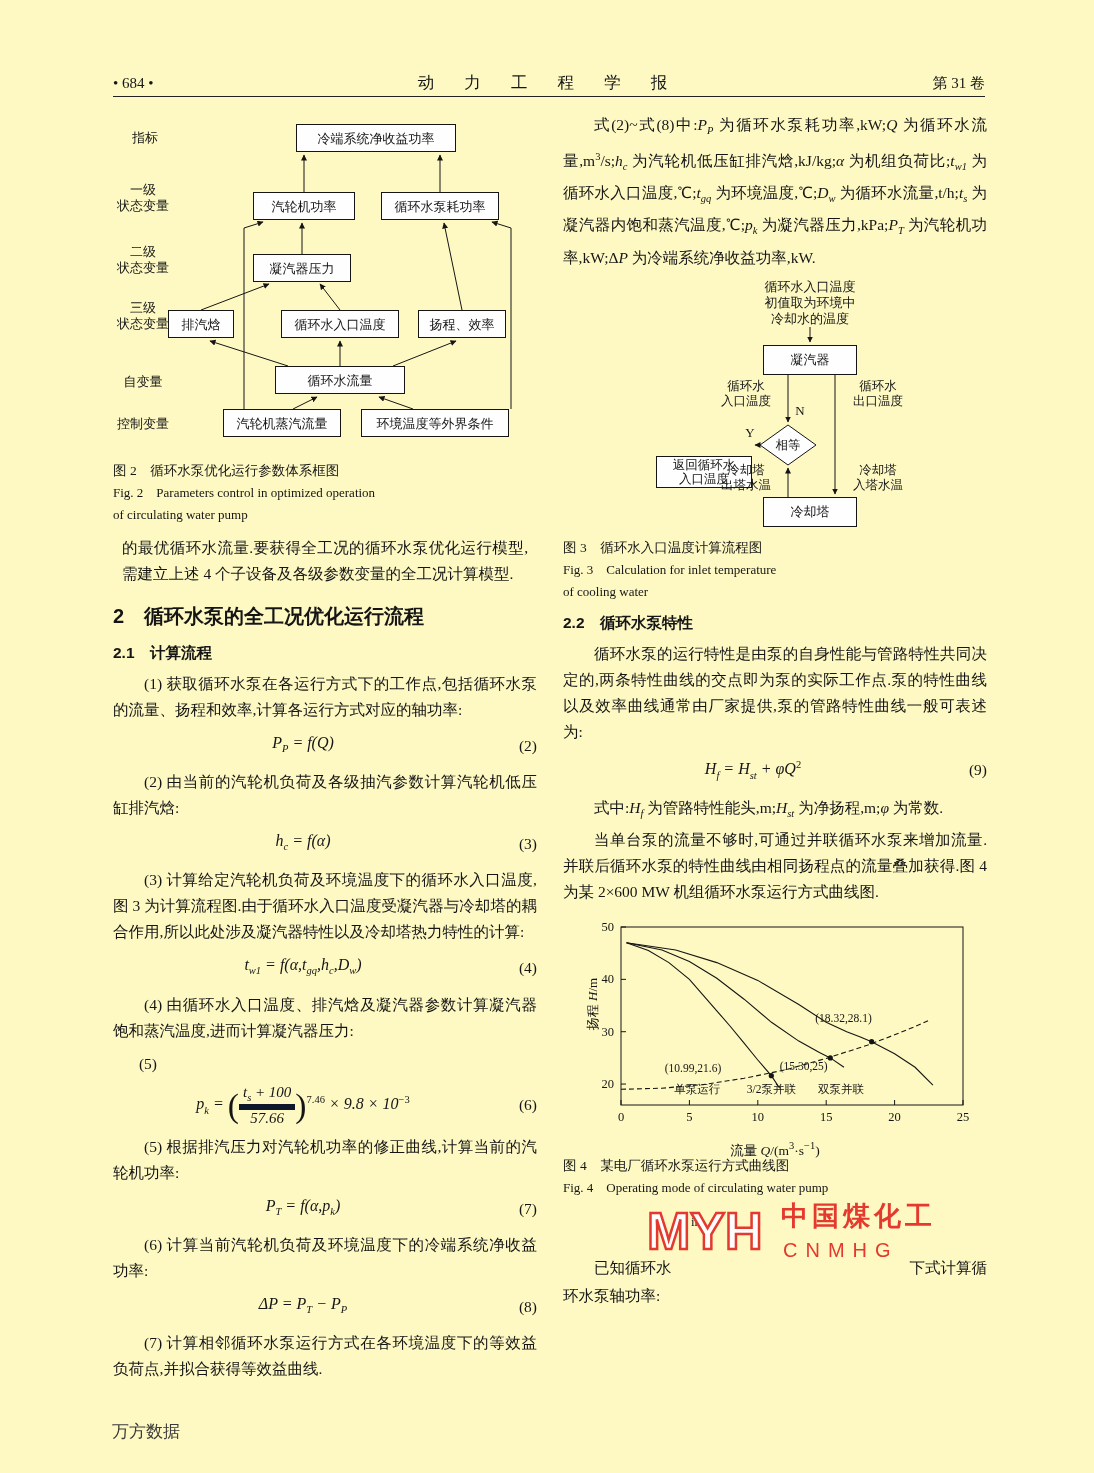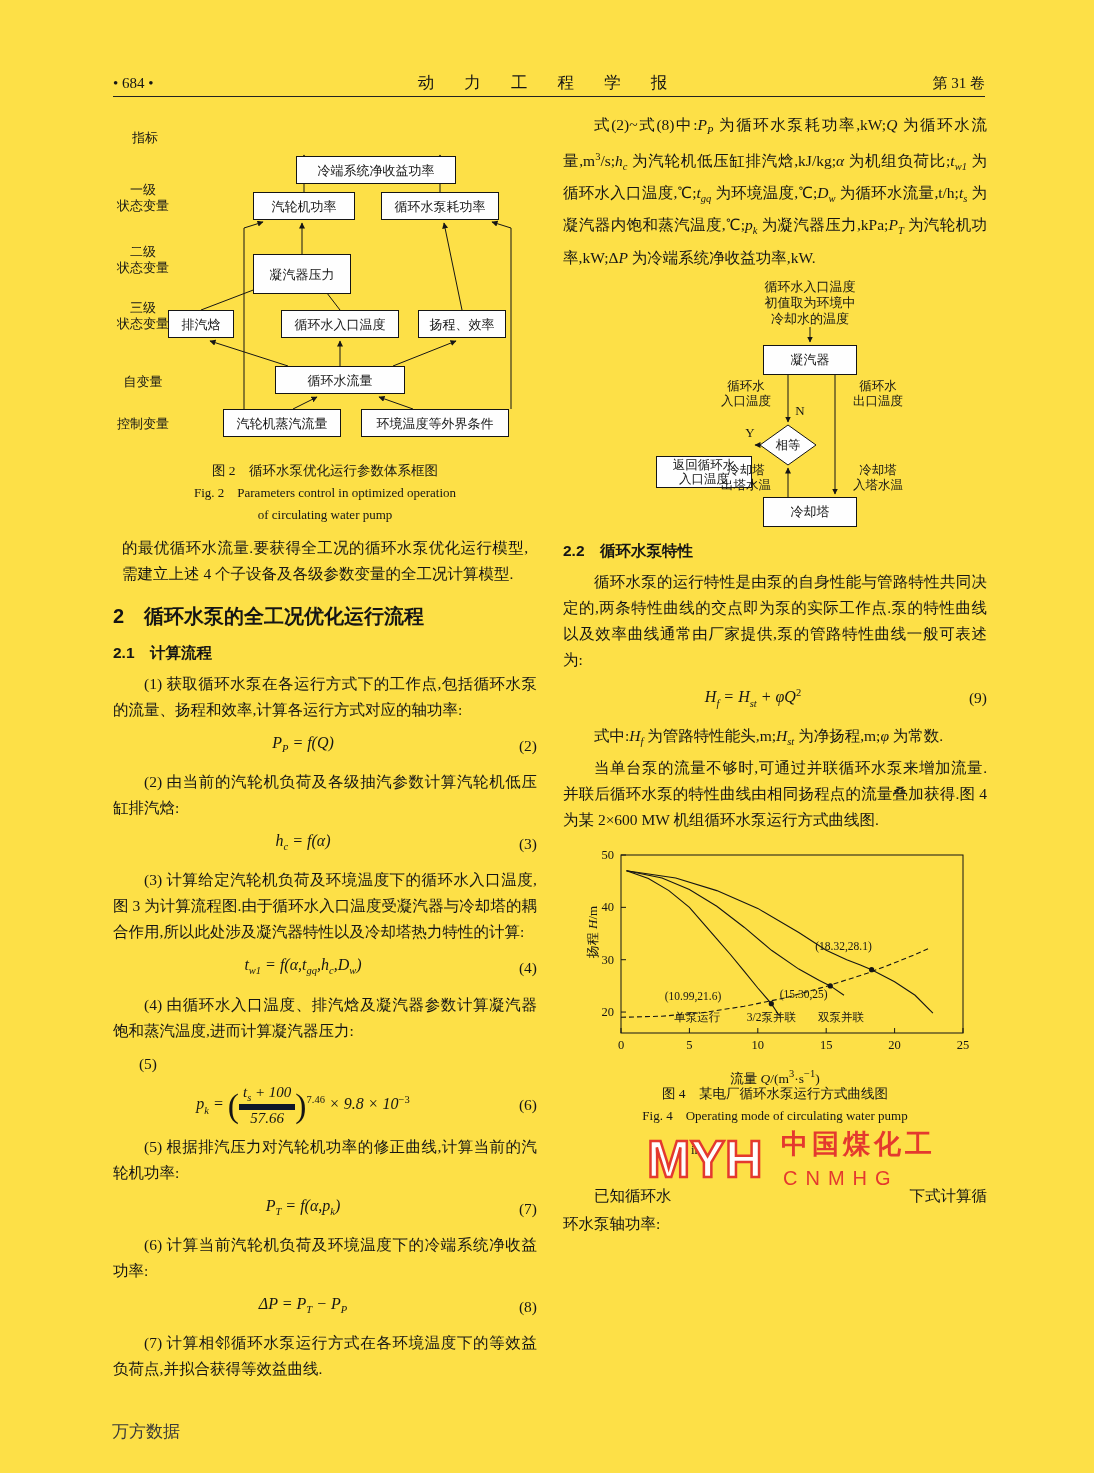--- a/index.html
+++ b/index.html
@@ -1,17 +1,17 @@
 <!DOCTYPE html>
 <html><head>
 <meta charset="utf-8">
 <style>
   html,body{margin:0;padding:0;}
   body{background:#e9e9e9;}
-  .page{position:relative;width:1094px;height:1473px;background:#fde047;overflow:hidden;
+  .page{position:relative;width:1094px;height:1473px;background:#fef9c3;overflow:hidden;
         font-family:"Liberation Serif",serif;color:#151515;}
   
   .hdr{position:absolute;left:113px;top:70px;width:872px;height:26px;
        border-bottom:1.5px solid #222;display:flex;align-items:center;font-size:15px;}
   .hdr .pg{width:120px;}
   .hdr .jt{flex:1;text-align:center;letter-spacing:13px;font-size:16.5px;}
   .hdr .vol{width:120px;text-align:right;}
   
   .col{position:absolute;top:112px;width:424px;font-size:15.5px;line-height:26px;text-align:justify;}
   #col-left{left:113px;}
@@ -28,21 +28,21 @@
   .formula{font-style:italic;font-size:16px;}
   .eqnum{width:44px;text-align:right;font-style:normal;font-size:15.5px;}
   sub{font-size:10.5px;font-style:italic;}
   sup{font-size:10.5px;font-style:normal;}
   .frac{display:inline-block;vertical-align:middle;text-align:center;line-height:1.15;font-size:15px;}
   .fn{display:block;border-bottom:6px solid #0f172a;padding:0 4px;}
   .fd{display:block;padding:0 4px;}
   .bigp{font-size:210%;font-weight:300;vertical-align:middle;line-height:1;font-style:normal;}
   i.var{font-family:"Liberation Serif",serif;font-style:italic;}
   
-  .figcap{text-align:center;font-size:13.5px;line-height:22px;margin:6px 0 4px;}
+  .figcap{text-align:left;font-size:13.5px;line-height:22px;margin:6px 0 4px;}
   .figcap .en{font-size:13px;}
   
   .flowchart{position:relative;font-size:13px;}
   .fig2c{height:340px;margin:2px 0 0;}
   .fig3c{height:252px;margin:8px 0 0;}
   .fbox{position:absolute;border:1px solid #151515;background:#fefefe;box-sizing:border-box;
         display:flex;align-items:center;justify-content:center;text-align:center;
         font-size:13px;line-height:15px;z-index:2;}
   .flab{position:absolute;text-align:center;font-size:13px;line-height:16px;z-index:2;}
   .fsvg{position:absolute;left:0;top:0;z-index:1;}
@@ -104,24 +104,24 @@
           <path d="M398,295 L398,114 L379,108" marker-end="url(#m2)"></path>
         </g>
       </svg>
       <div class="flab" style="left:4px;top:16px;width:56px;"><span>指标</span></div>
       <div class="flab" style="left:0;top:68px;width:60px;"><span>一级</span><br><span>状态变量</span></div>
       <div class="flab" style="left:0;top:130px;width:60px;"><span>二级</span><br><span>状态变量</span></div>
       <div class="flab" style="left:0;top:186px;width:60px;"><span>三级</span><br><span>状态变量</span></div>
       <div class="flab" style="left:0;top:260px;width:60px;"><span>自变量</span></div>
       <div class="flab" style="left:0;top:302px;width:60px;"><span>控制变量</span></div>
 
-      <div class="fbox" style="left:183px;top:10px;width:160px;height:28px;margin-top:32px;">冷端系统净收益功率</div>
+      <div class="fbox" style="left:183px;top:10px;width:160px;height:28px;">冷端系统净收益功率</div>
       <div class="fbox" style="left:140px;top:78px;width:102px;height:28px;">汽轮机功率</div>
       <div class="fbox" style="left:268px;top:78px;width:118px;height:28px;">循环水泵耗功率</div>
-      <div class="fbox" style="left:140px;top:140px;width:98px;height:40px;">凝汽器压力</div>
+      <div class="fbox" style="left:140px;top:140px;width:98px;height:28px;">凝汽器压力</div>
       <div class="fbox" style="left:55px;top:196px;width:66px;height:28px;">排汽焓</div>
       <div class="fbox" style="left:168px;top:196px;width:118px;height:28px;">循环水入口温度</div>
       <div class="fbox" style="left:305px;top:196px;width:88px;height:28px;">扬程、效率</div>
       <div class="fbox" style="left:162px;top:252px;width:130px;height:28px;">循环水流量</div>
       <div class="fbox" style="left:110px;top:295px;width:118px;height:28px;">汽轮机蒸汽流量</div>
       <div class="fbox" style="left:248px;top:295px;width:148px;height:28px;">环境温度等外界条件</div>
     </div>
     <div class="figcap">
       <div>图 2　循环水泵优化运行参数体系框图</div>
       <div class="en">Fig. 2　Parameters control in optimized operation</div>
@@ -211,20 +211,25 @@
       </div>
       <div class="flab" style="left:278px;top:100px;width:74px;font-size:12.5px;line-height:15px;">
         <span>循环水</span><br><span>出口温度</span>
       </div>
       <div class="flab" style="left:146px;top:184px;width:74px;font-size:12.5px;line-height:15px;">
         <span>冷却塔</span><br><span>出塔水温</span>
       </div>
       <div class="flab" style="left:278px;top:184px;width:74px;font-size:12.5px;line-height:15px;">
         <span>冷却塔</span><br><span>入塔水温</span>
       </div>
+    </div>
+    <div class="figcap">
+      <div>图 3　循环水入口温度计算流程图</div>
+      <div class="en">Fig. 3　Calculation for inlet temperature</div>
+      <div class="en">of cooling water</div>
     </div>
 
     <div class="h-sub">2.2　循环水泵特性</div>
     <p class="body">循环水泵的运行特性是由泵的自身性能与管路特性共同决定的,两条特性曲线的交点即为泵的实际工作点.泵的特性曲线以及效率曲线通常由厂家提供,泵的管路特性曲线一般可表述为:</p>
     <div class="eqrow">
       <div class="eqbody formula">H<sub>f</sub> = H<sub>st</sub> + φQ<sup>2</sup></div>
       <div class="eqnum">(9)</div>
     </div>
     <p class="body rich">式中:<i class="var">H</i><sub>f</sub> 为管路特性能头,m;<i class="var">H</i><sub>st</sub> 为净扬程,m;<i class="var">φ</i> 为常数.</p>
     <p class="body">当单台泵的流量不够时,可通过并联循环水泵来增加流量.并联后循环水泵的特性曲线由相同扬程点的流量叠加获得.图 4 为某 2×600 MW 机组循环水泵运行方式曲线图.</p>

